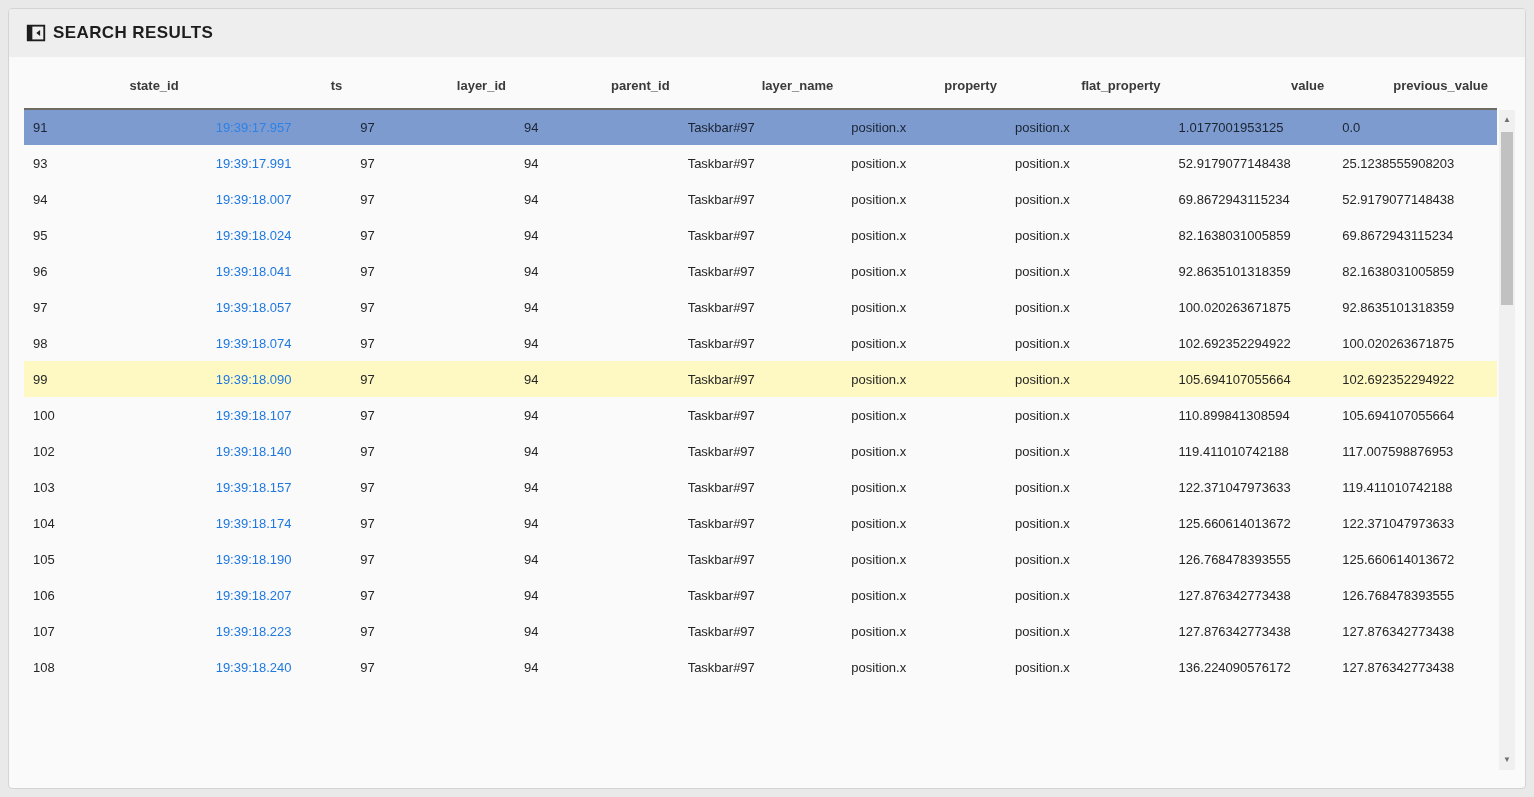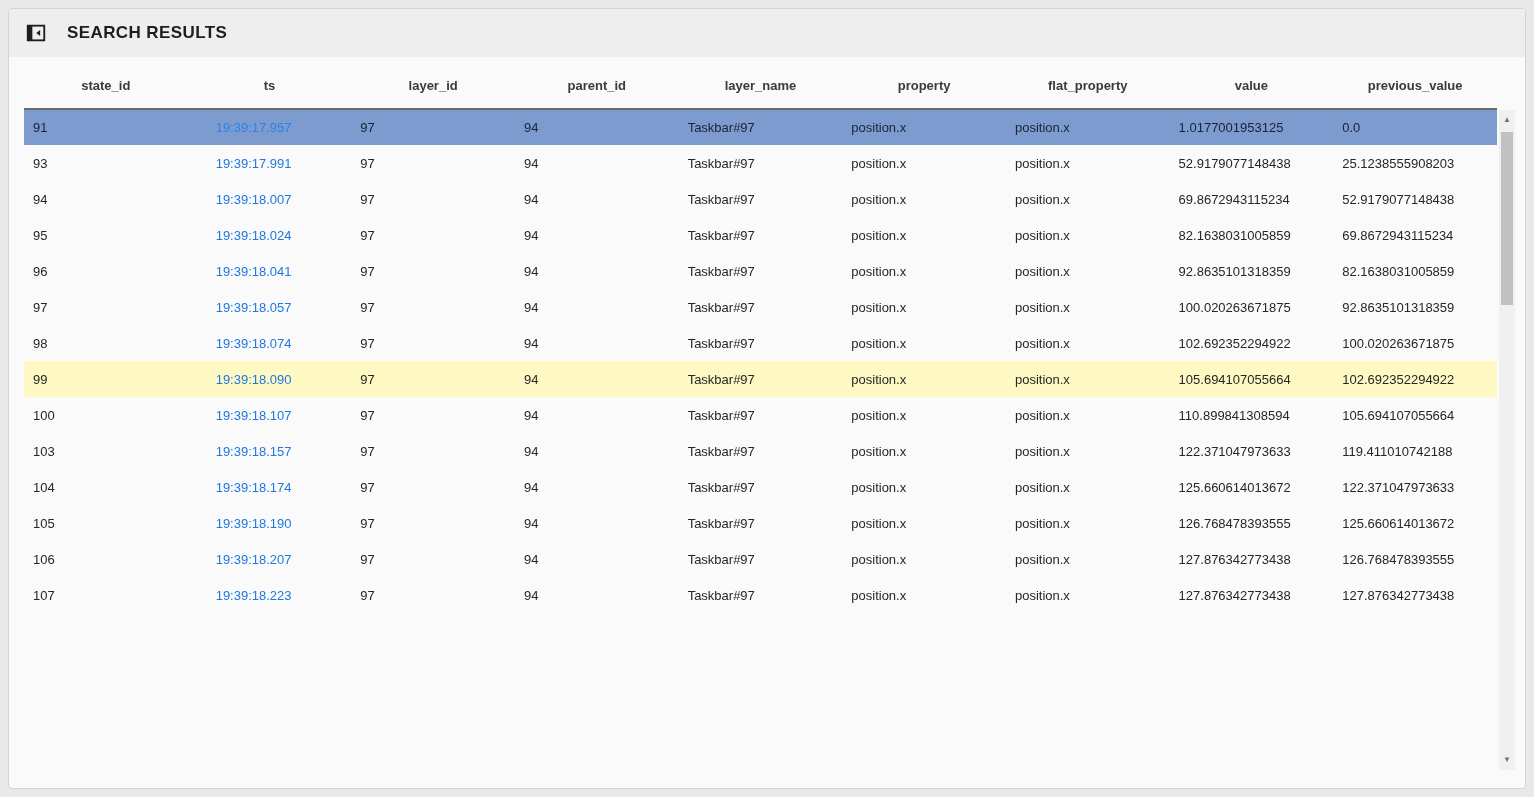--- a/index.html
+++ b/index.html
@@ -14,37 +14,37 @@
     position:absolute;left:8px;top:8px;width:1516px;height:779px;
     background:#fafafa;
     border:1px solid #d4d4d4;
     border-radius:4px;
     overflow:hidden;
   }
   .card-header{
     height:48px;
     background:#eeeeee;
     display:flex;align-items:center;
-    padding:0 16px;gap:20px;
+    padding:0 16px;gap:6px;
   }
   .panel-icon{width:22px;height:22px;display:block;}
   .panel-title{
     font-size:17px;font-weight:700;color:#1d1d1d;letter-spacing:.4px;
   }
   .table-wrap{
     position:relative;
     margin:0 28px 0 15px;
   }
   table{
     width:1473px;
     border-collapse:collapse;
     table-layout:fixed;
   }
   thead th{
-    text-align:center;
+    text-align:right;
     font-size:13px;font-weight:700;color:#3a3a3a;
     padding:21px 9px 15px 9px;
     border-bottom:2px solid #6e6c62;
     white-space:nowrap;overflow:hidden;
   }
   tbody td{
     font-size:13px;color:#262626;
     height:36px;box-sizing:border-box;
     padding:0 9px;
     white-space:nowrap;overflow:hidden;
@@ -194,20 +194,31 @@
             <td><span class="ts-link">19:39:18.107</span></td>
             <td>97</td>
             <td>94</td>
             <td>Taskbar#97</td>
             <td>position.x</td>
             <td>position.x</td>
             <td>110.899841308594</td>
             <td>105.694107055664</td>
           </tr>
           <tr>
+            <td>102</td>
+            <td><span class="ts-link">19:39:18.140</span></td>
+            <td>97</td>
+            <td>94</td>
+            <td>Taskbar#97</td>
+            <td>position.x</td>
+            <td>position.x</td>
+            <td>119.411010742188</td>
+            <td>117.007598876953</td>
+          </tr>
+          <tr>
             <td>103</td>
             <td><span class="ts-link">19:39:18.157</span></td>
             <td>97</td>
             <td>94</td>
             <td>Taskbar#97</td>
             <td>position.x</td>
             <td>position.x</td>
             <td>122.371047973633</td>
             <td>119.411010742188</td>
           </tr>
@@ -246,20 +257,31 @@
           </tr>
           <tr>
             <td>107</td>
             <td><span class="ts-link">19:39:18.223</span></td>
             <td>97</td>
             <td>94</td>
             <td>Taskbar#97</td>
             <td>position.x</td>
             <td>position.x</td>
             <td>127.876342773438</td>
+            <td>127.876342773438</td>
+          </tr>
+          <tr>
+            <td>108</td>
+            <td><span class="ts-link">19:39:18.240</span></td>
+            <td>97</td>
+            <td>94</td>
+            <td>Taskbar#97</td>
+            <td>position.x</td>
+            <td>position.x</td>
+            <td>136.224090576172</td>
             <td>127.876342773438</td>
           </tr>
         </tbody>
     </table>
   </div>
 
   <div class="scrollbar">
     <div class="sb-arrow sb-arrow-up">▲</div>
     <div class="sb-thumb"></div>
     <div class="sb-arrow sb-arrow-down">▼</div>

